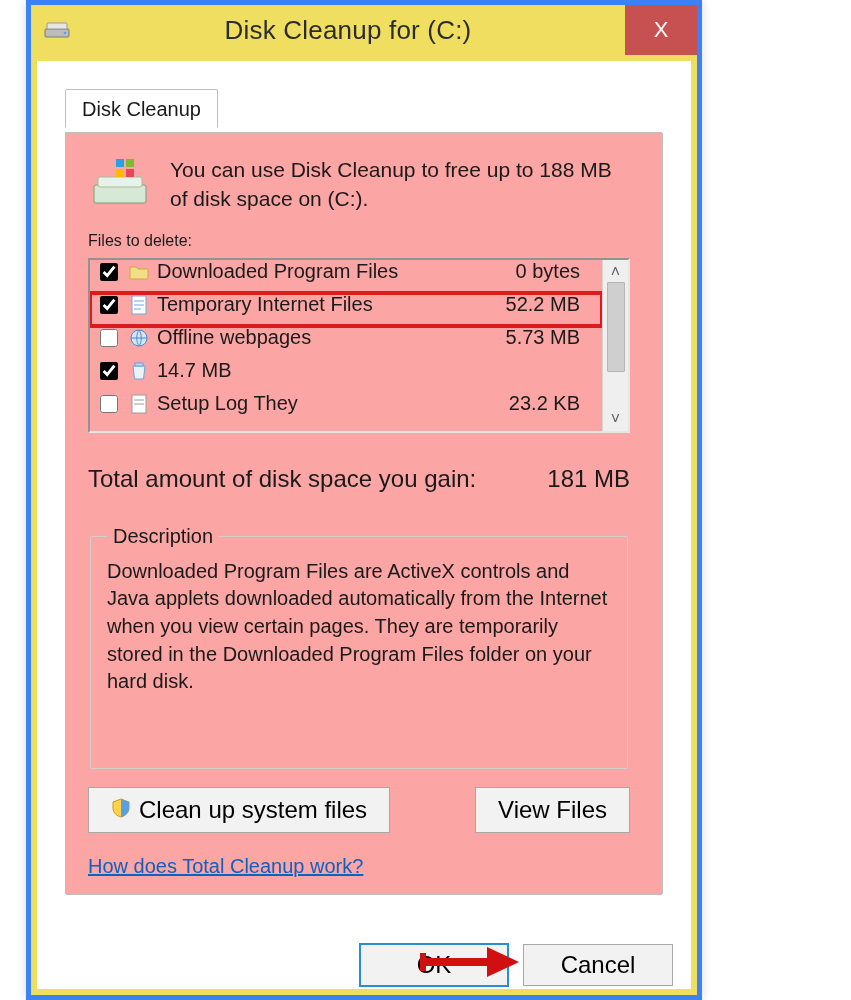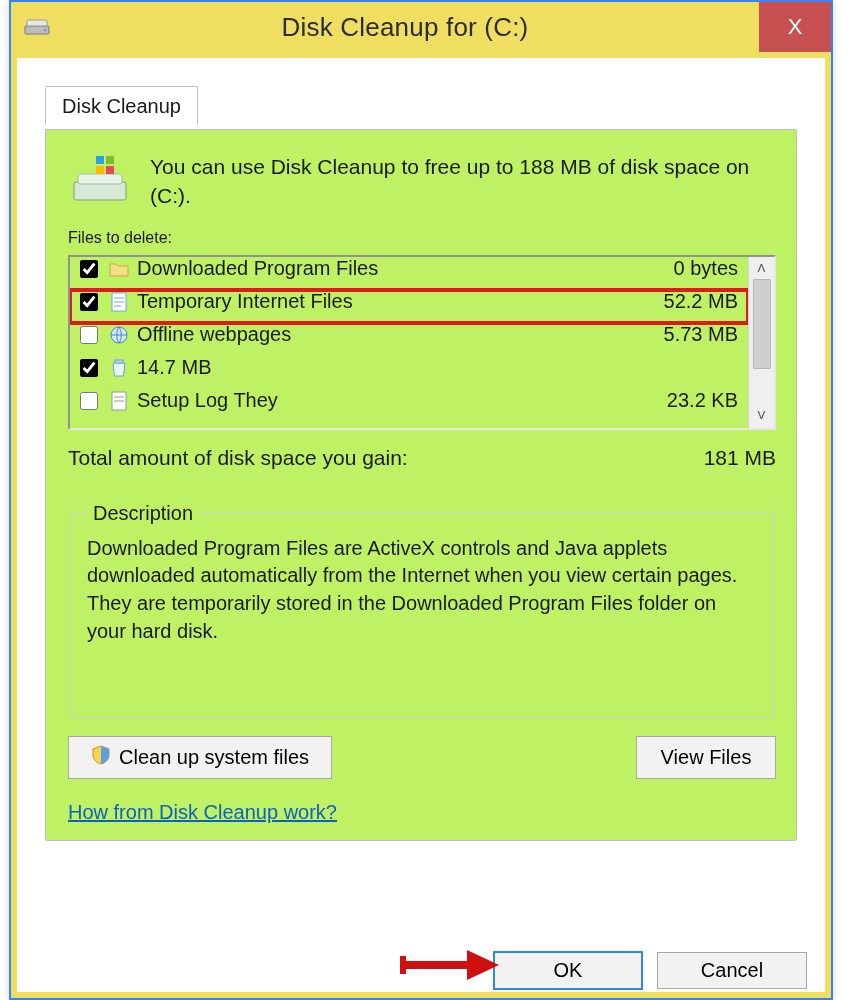--- a/index.html
+++ b/index.html
@@ -9,26 +9,26 @@
     font-family: "Segoe UI", Tahoma, sans-serif;
     font-size: 20px;
     color: #1a1a1a;
     width: 851px;
     height: 1000px;
     position: relative;
   }
 
   .window {
     position: absolute;
-    left: 9px;
+    left: 26px;
     top: 0;
-    width: 824px;
+    width: 676px;
     height: 1000px;
     background: #fff;
-    border: 2px solid #3b82f6;
+    border: 5px solid #3b82f6;
     box-shadow: 0 0 10px rgba(0,0,0,0.15);
   }
 
   .titlebar {
     height: 50px;
     background: #f0de60;
     display: flex;
     align-items: center;
     position: relative;
     padding-left: 12px;
@@ -86,22 +86,22 @@
     background: #fff;
     padding: 8px 16px 6px 16px;
     border-top-left-radius: 2px;
     border-top-right-radius: 2px;
     font-size: 20px;
   }
 
   .tabpanel {
     border: 1px solid #bfbfbf;
     border-radius: 0 2px 2px 2px;
-    padding: 22px 20px 16px 22px;
-    background: #bef264;
+    padding: 22px 32px 16px 22px;
+    background: #fca5a5;
   }
 
   .inforow {
     display:flex;
     gap: 18px;
     align-items:flex-start;
     margin-bottom: 18px;
   }
   .drive-icon {
     width: 64px; height: 56px; flex: 0 0 auto;
@@ -142,21 +142,21 @@
   }
   .listrow input[type=checkbox]{
     width:18px; height:18px;
     accent-color:#000;
   }
   .row-icon {
     width: 24px; height:24px;
     display:flex; align-items:center; justify-content:center;
   }
   .row-label{ flex:1; }
-  .row-size{ margin-right:4px; }
+  .row-size{ margin-right:16px; }
 
   .scrolltrack{
     width: 26px;
     background:#efefef;
     border-left:1px solid #d4d4d4;
     display:flex;
     flex-direction:column;
     align-items:center;
     justify-content:space-between;
     padding:4px 0;
@@ -171,22 +171,22 @@
     background:#cfcfcf;
     border:1px solid #b5b5b5;
     border-radius:1px;
     margin: 2px 0;
     flex:0 0 90px;
   }
   .trackgap{flex:1;}
 
   .gainrow{
     display:flex;
-    margin-top:16px;
-    font-size:21px;
+    margin-top:32px;
+    font-size:24px;
   }
   .gainrow .label{ flex:1; }
   .gainrow .value{ }
 
   fieldset.desc{
     margin-top:32px;
     border:1px solid #cfcfcf;
     border-radius:2px;
     padding: 10px 16px 72px 16px;
   }
@@ -202,21 +202,21 @@
   .action-row{
     display:flex;
     gap:16px;
     margin-top:18px;
     justify-content:space-between;
   }
   .winbtn{
     border:1px solid #a8a8a8;
     background:#f2f2f2;
     padding:8px 22px;
-    font-size:20px;
+    font-size:24px;
     min-width:160px;
     display:flex;
     align-items:center;
     justify-content:center;
     gap:8px;
     cursor:default;
   }
   .winbtn.small{ min-width:140px; }
 
   .help-link{
@@ -387,21 +387,21 @@
                 <path d="M10 1 L18 4 V10 C18 15 14 18 10 19 Z" fill="#5aa0e0"></path>
               </svg>
             </span>
             <span>Clean up system files</span>
           </button>
           <button class="winbtn small">
             <span>View Files</span>
           </button>
         </div>
 
-        <a class="help-link" href="#">How from Disk Cleanup work?</a>
+        <a class="help-link" href="#">How does Total Cleanup work?</a>
 
       </div>
 
       <div class="bottom-buttons">
         <button class="winbtn default">
           <span>OK</span>
         </button>
         <button class="winbtn">
           <span>Cancel</span>
         </button>

